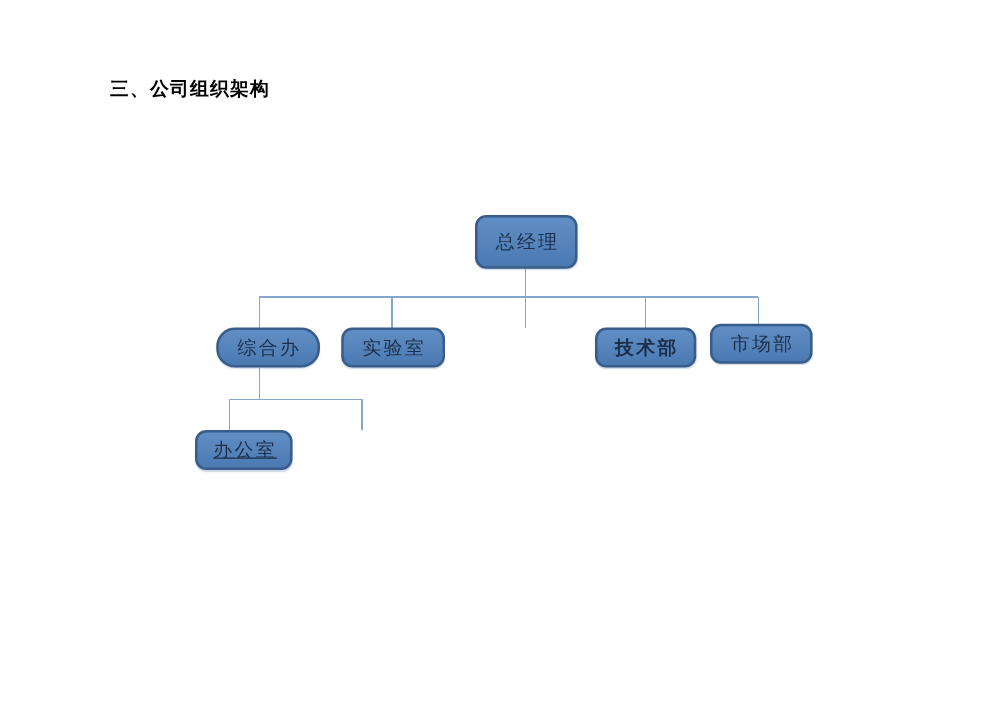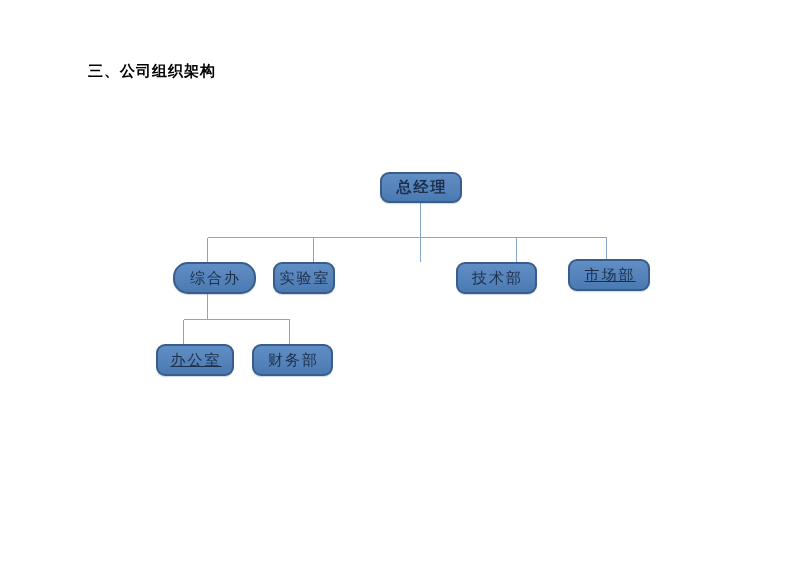--- a/index.html
+++ b/index.html
@@ -52,26 +52,26 @@
     background-image: linear-gradient(180deg, rgba(255,255,255,0.10), rgba(0,0,0,0.06));
     border: 2px solid var(--box-border, #385d8a);
     border-radius: 9px;
     color: var(--box-text, #1c2f4a);
     font-size: 15px;
     letter-spacing: 2px;
     text-indent: 2px;
     white-space: nowrap;
     box-shadow: 0 1px 1px rgba(56,93,138,0.25);
   }
-  .n-root { left: 380px; top: 172px; width: 82px; height: 31px; font-weight: bold; }
+  .n-root { left: 380px; top: 172px; width: 82px; height: 43px; }
   .n-d0   { left: 173px; top: 262px; width: 83px; height: 32px; border-radius: 15px; }
-  .n-d1   { left: 273px; top: 262px; width: 62px; height: 32px; }
+  .n-d1   { left: 273px; top: 262px; width: 83px; height: 32px; }
   .n-d2   { left: 380px; top: 262px; width: 82px; height: 32px; }
-  .n-d3   { left: 456px; top: 262px; width: 81px; height: 32px; }
-  .n-d4   { left: 568px; top: 259px; width: 82px; height: 32px; text-decoration: underline; }
+  .n-d3   { left: 476px; top: 262px; width: 81px; height: 32px; font-weight: bold; }
+  .n-d4   { left: 568px; top: 259px; width: 82px; height: 32px; }
   .n-s0   { left: 156px; top: 344px; width: 78px; height: 32px; text-decoration: underline; }
   .n-s1   { left: 252px; top: 344px; width: 81px; height: 32px; }
 </style>
 </head>
 <body>
 
 <div class="page">
 
   <div class="heading">三、公司组织架构</div>
 
@@ -99,16 +99,15 @@
 
     <div class="node n-d1">实验室</div>
 
 
     <div class="node n-d3">技术部</div>
 
     <div class="node n-d4">市场部</div>
 
     <div class="node n-s0">办公室</div>
 
-    <div class="node n-s1">财务部</div>
 
   </div>
 </div>
 
 </body></html>

